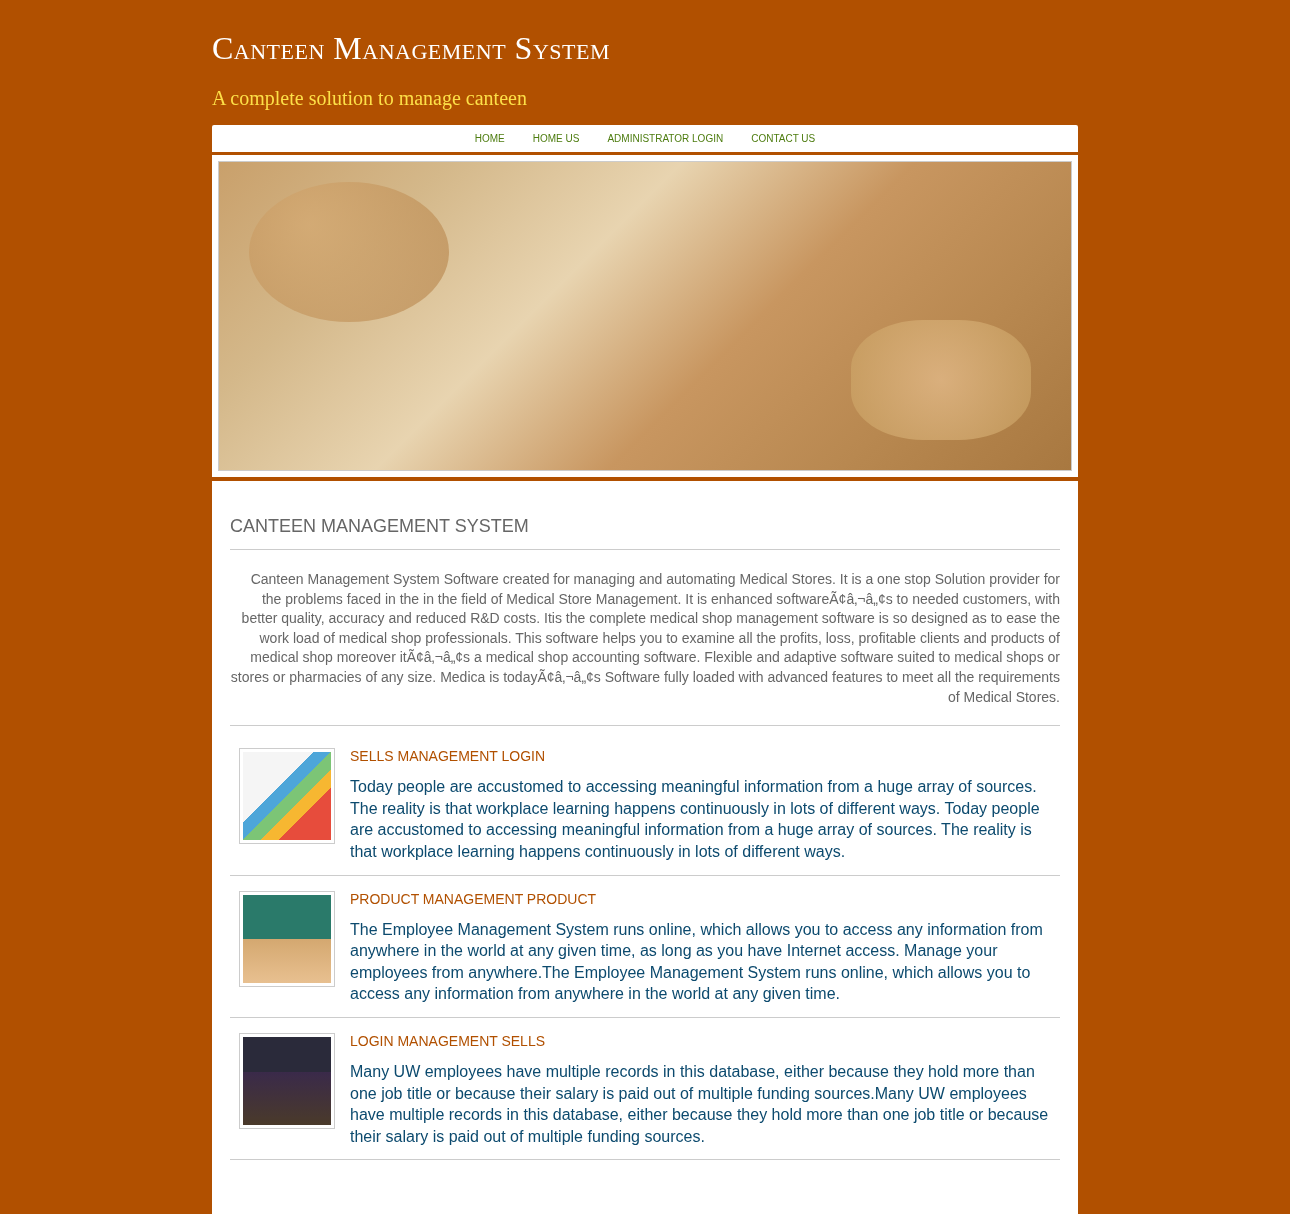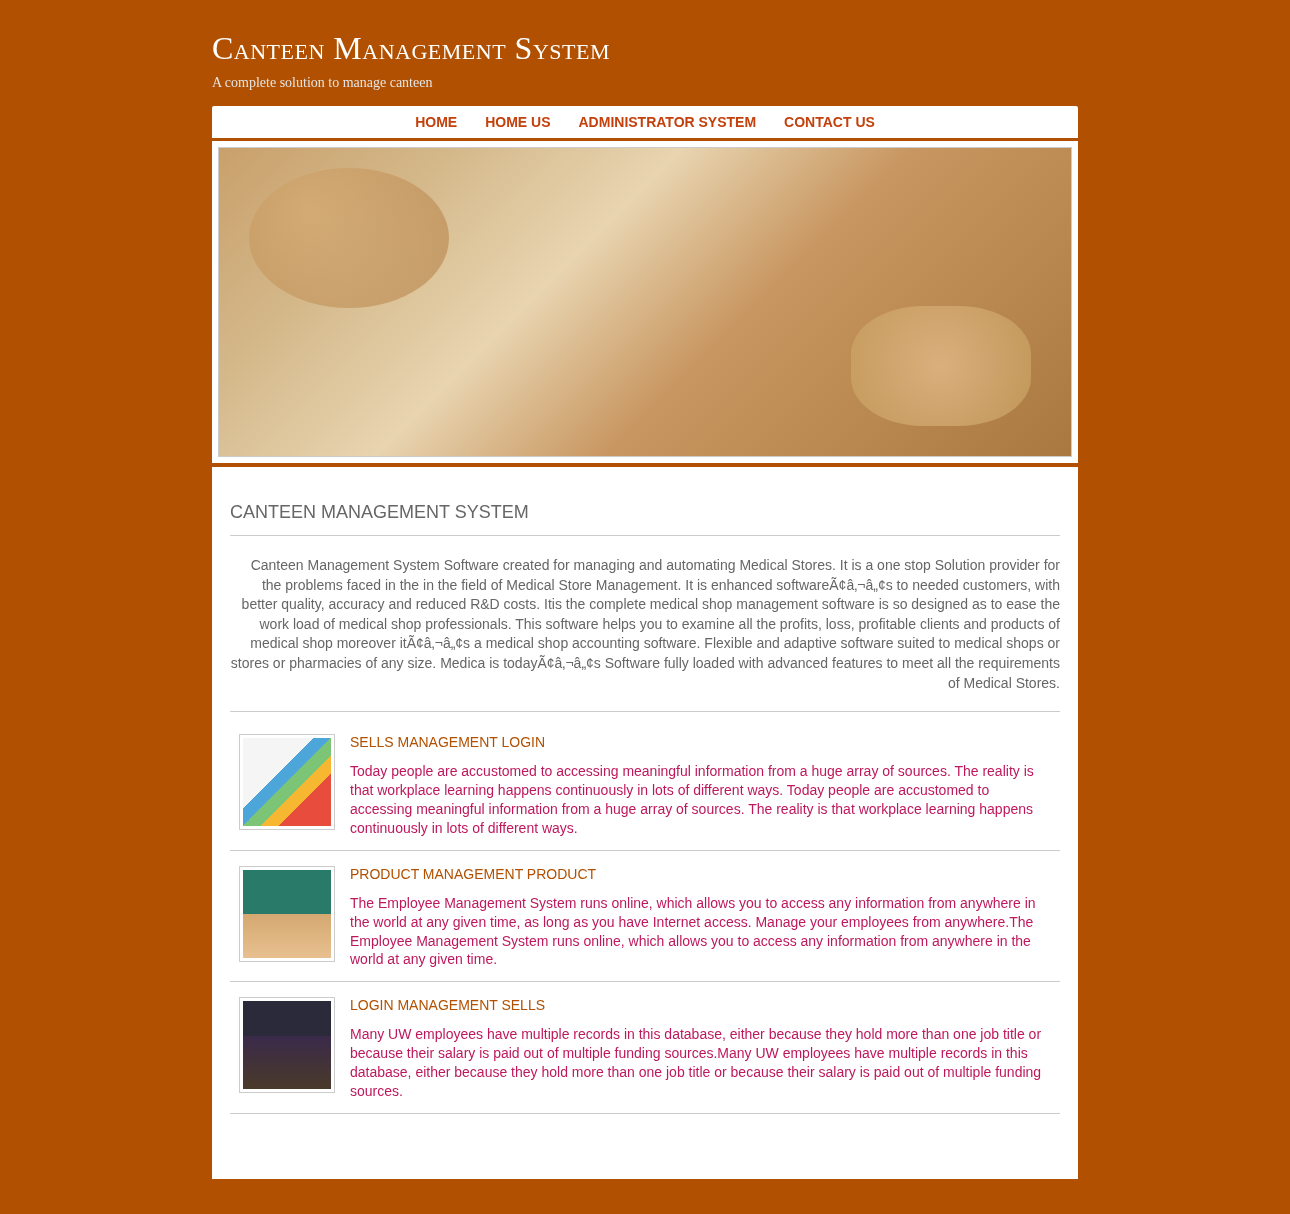--- a/index.html
+++ b/index.html
@@ -18,41 +18,40 @@
     margin-bottom: 15px;
   }
   .site-title {
     font-variant: small-caps;
     color: #fff;
     font-size: 32px;
     font-weight: normal;
     letter-spacing: 0.5px;
   }
   .site-tagline {
-    color: #e5e5e5;
-    font-size: 14px;
-    margin-top: 8px;
+    color: #fde047;
+    font-size: 20px;
+    margin-top: 20px;
   }
   .content-box {
     background: #fff;
     border-radius: 2px;
   }
   .nav-bar {
     display: flex;
     justify-content: center;
     padding: 8px 0;
     border-bottom: 3px solid #b15000;
   }
   .nav-item {
-    color: #c2410c;
-    font-size: 14px;
+    color: #4d7c0f;
+    font-size: 10px;
     padding: 0 14px;
     cursor: pointer;
     font-family: Arial, sans-serif;
-    font-weight: bold;
   }
   .hero-wrap {
     background: #fff;
     padding: 6px;
     border-bottom: 4px solid #b15000;
   }
   .hero-image {
     width: 100%;
     height: 310px;
     border: 1px solid #ccc;
@@ -123,42 +122,42 @@
     flex: 1;
   }
   .feature-title {
     color: #b15000;
     font-size: 14px;
     font-weight: normal;
     margin-bottom: 12px;
     font-family: Arial, sans-serif;
   }
   .feature-desc {
-    font-size: 14px;
+    font-size: 16px;
     line-height: 1.35;
-    color: #be185d;
+    color: #0c4a6e;
     font-family: Arial, sans-serif;
   }
 </style>
 </head>
 <body>
 
 <div class="page-wrapper">
 
   <div class="header-section">
     <h1 class="site-title">Canteen Management System</h1>
     <div class="site-tagline">A complete solution to manage canteen</div>
   </div>
 
   <div class="content-box">
 
     <div class="nav-bar">
       <a class="nav-item">HOME</a>
       <a class="nav-item">HOME US</a>
-      <a class="nav-item">ADMINISTRATOR SYSTEM</a>
+      <a class="nav-item">ADMINISTRATOR LOGIN</a>
       <a class="nav-item">CONTACT US</a>
     </div>
 
     <div class="hero-wrap">
       <div class="hero-image"></div>
     </div>
 
     <div class="main-content">
 
       <h2 class="page-title">CANTEEN MANAGEMENT SYSTEM</h2>

